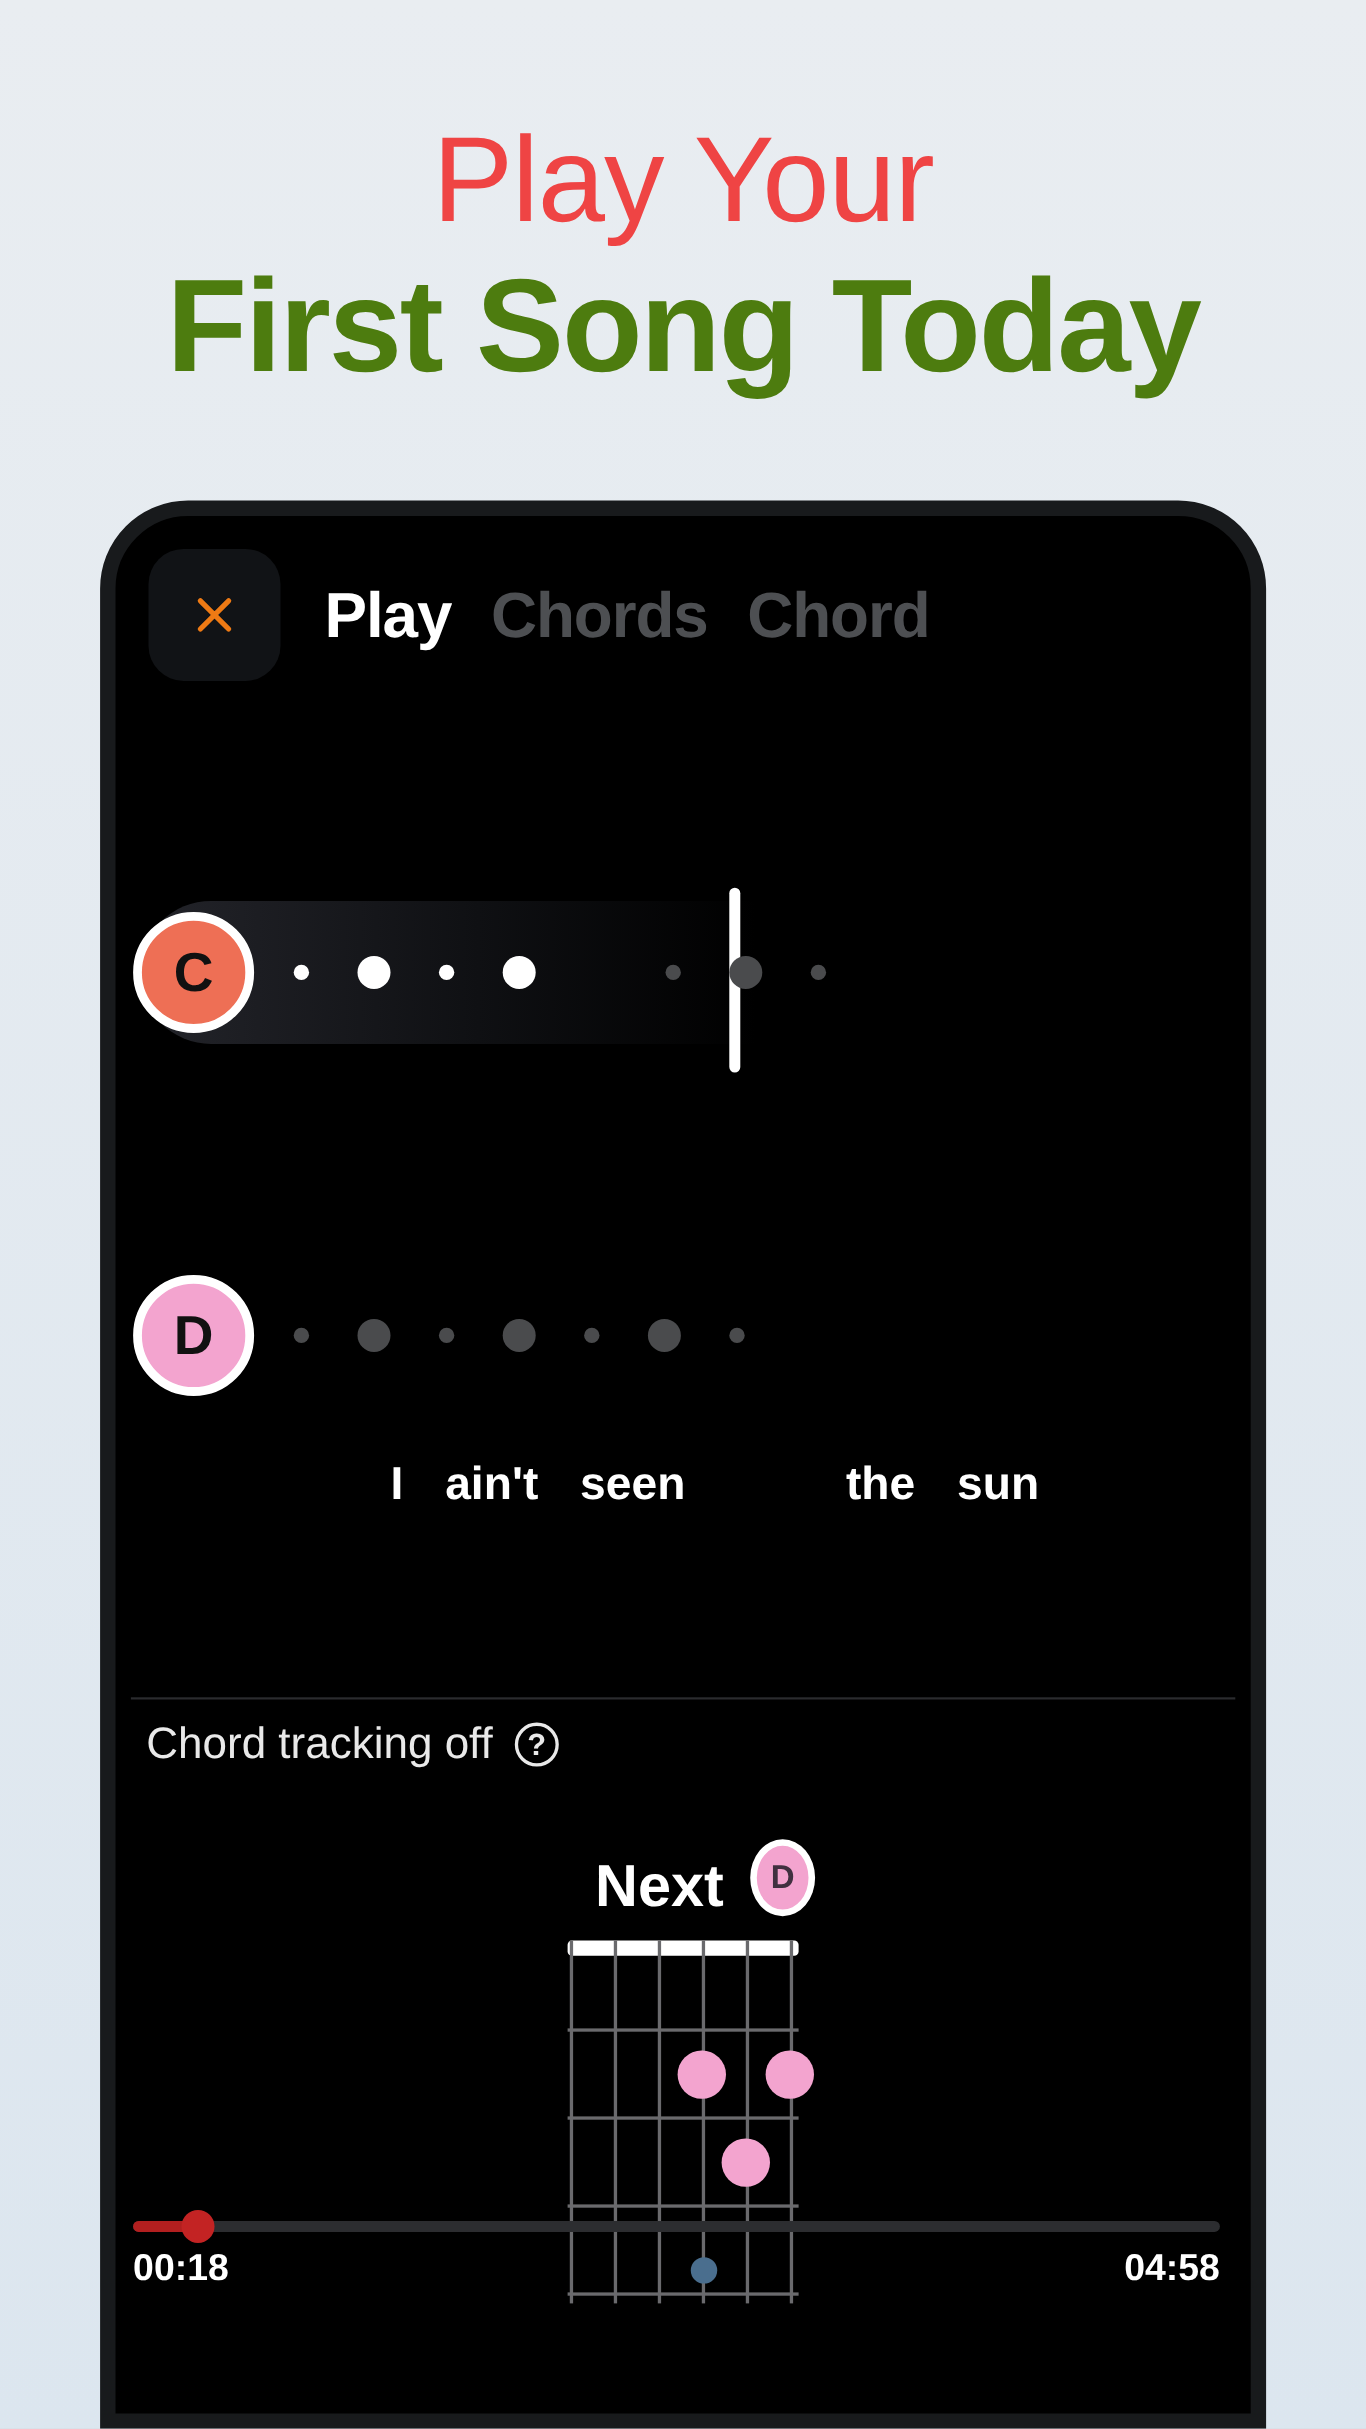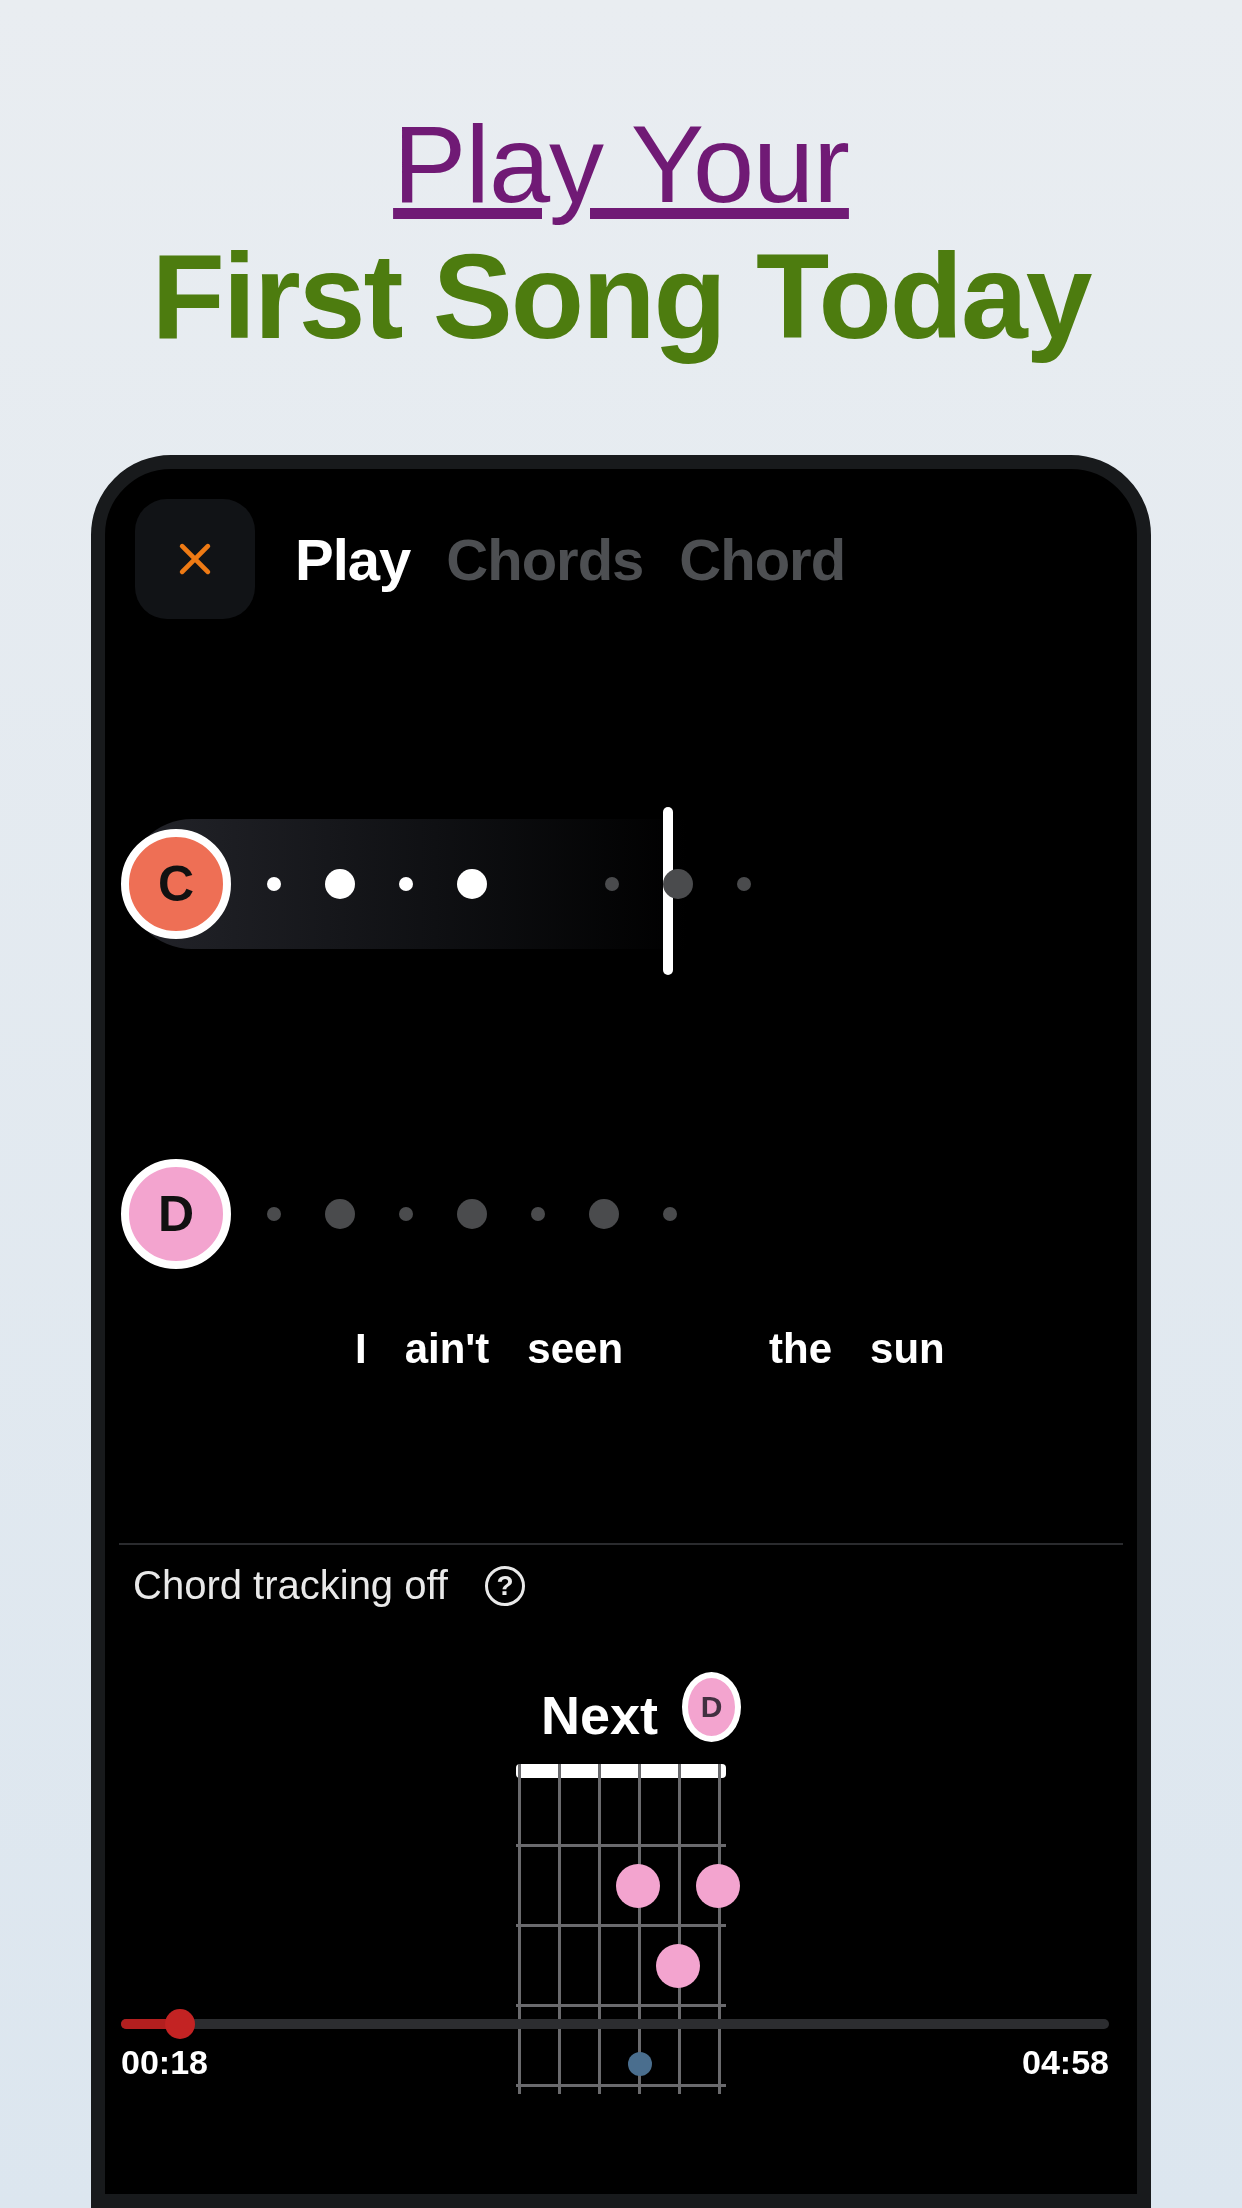--- a/index.html
+++ b/index.html
@@ -6,21 +6,21 @@
   html,body { width:1242px; height:2208px; }
   body {
     font-family: -apple-system, "Helvetica Neue", Arial, sans-serif;
     background: linear-gradient(180deg, #e9edf1 0%, #dce6ef 100%);
     display:flex; flex-direction:column; align-items:center;
     overflow:hidden;
   }
 
   
   .promo { text-align:center; margin-top:100px; }
-  .promo-line1 { font-size:110px; font-weight:400; color:#701a75; letter-spacing:-1px;text-decoration:underline; }
+  .promo-line1 { font-size:110px; font-weight:400; color:#ef4444; letter-spacing:-1px; }
   .promo-line2 { font-size:120px; font-weight:800; color:#4d7c0f; letter-spacing:-2px; }
 
   
   .phone {
     margin-top:90px;
     width:1060px; height:1800px;
     background:#000;
     border-radius:80px 80px 0 0;
     border:14px solid #181a1c;
     position:relative;
@@ -74,21 +74,21 @@
   .lyric-under-1 { color:#5c5c5e; font-size:40px; font-weight:700; margin-left:140px; margin-top:30px; }
   .lyric-row { display:flex; gap:38px; margin-left:250px; margin-top:46px; }
   .lyric-row span { color:#fff; font-size:42px; font-weight:700; }
   .lyric-row .gap { width:70px; }
 
   
   .divider { height:2px; background:#2a2b2e; margin:170px 14px 0 14px; }
 
   
   .tracking-row {
-    display:flex; align-items:center; gap:37px;
+    display:flex; align-items:center; gap:20px;
     margin:18px 0 0 28px; color:#e9e9e9; font-size:40px;
   }
   .help-circle {
     width:40px; height:40px; border:3px solid #e9e9e9; border-radius:50%;
     display:flex; align-items:center; justify-content:center; font-size:28px; font-weight:700;
   }
 
   
   .next-block { margin:60px auto 0 auto; width:240px; position:relative; }
   .next-header { display:flex; align-items:center; justify-content:center; gap:24px; margin-bottom:18px; margin-left:40px; }

